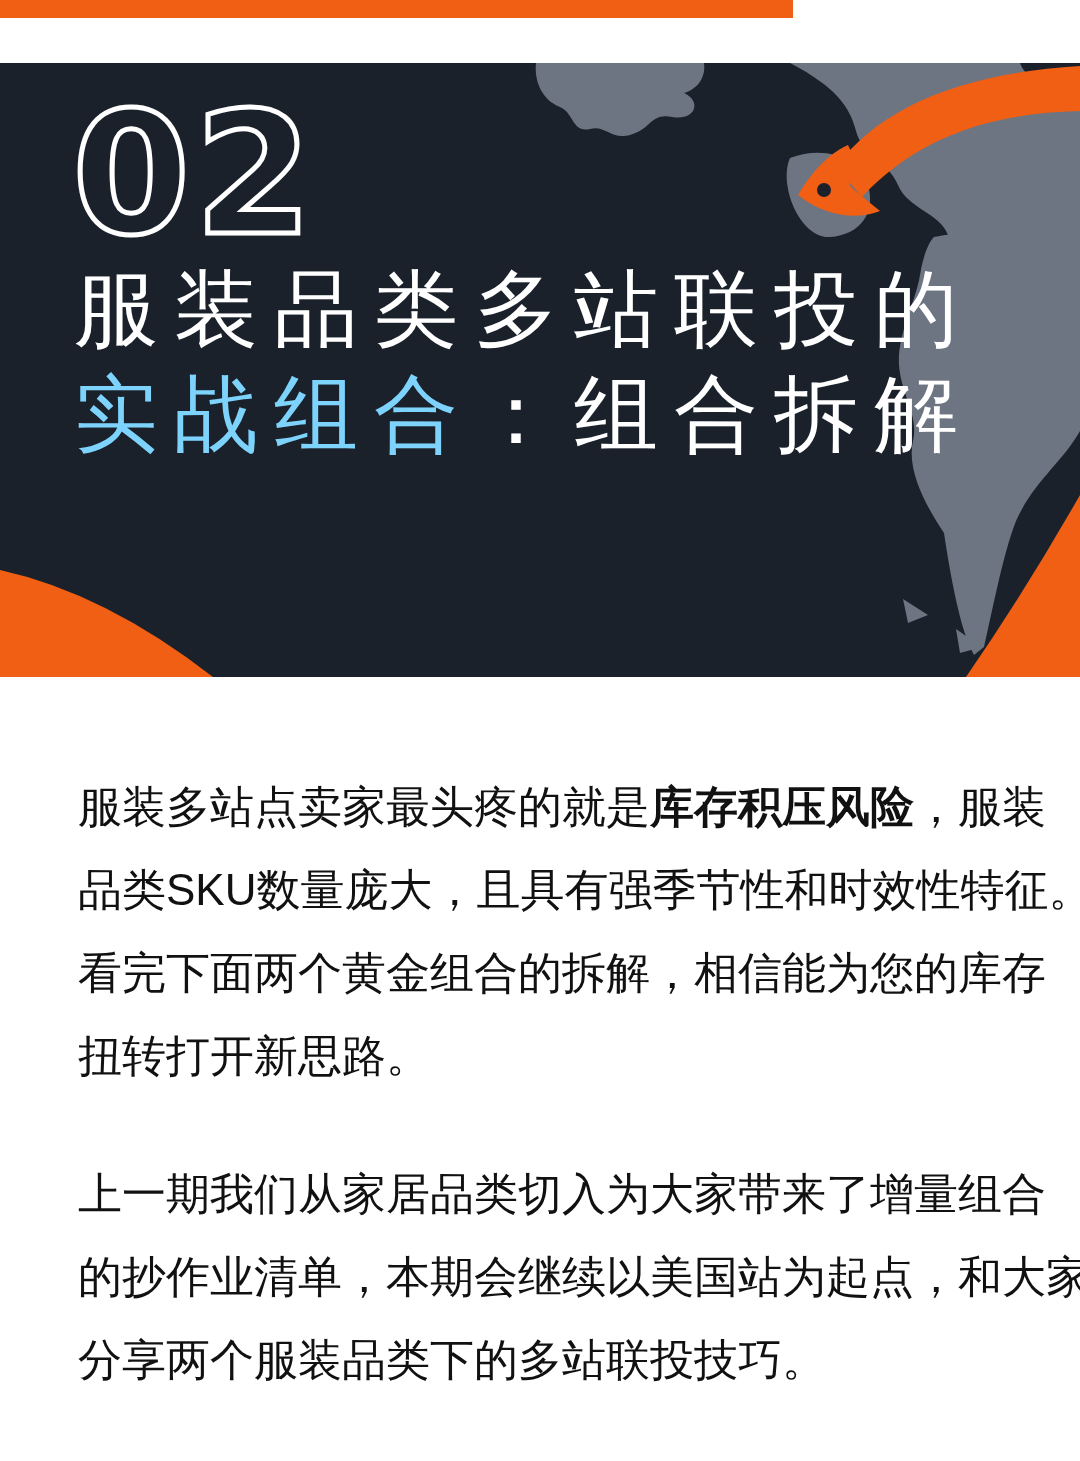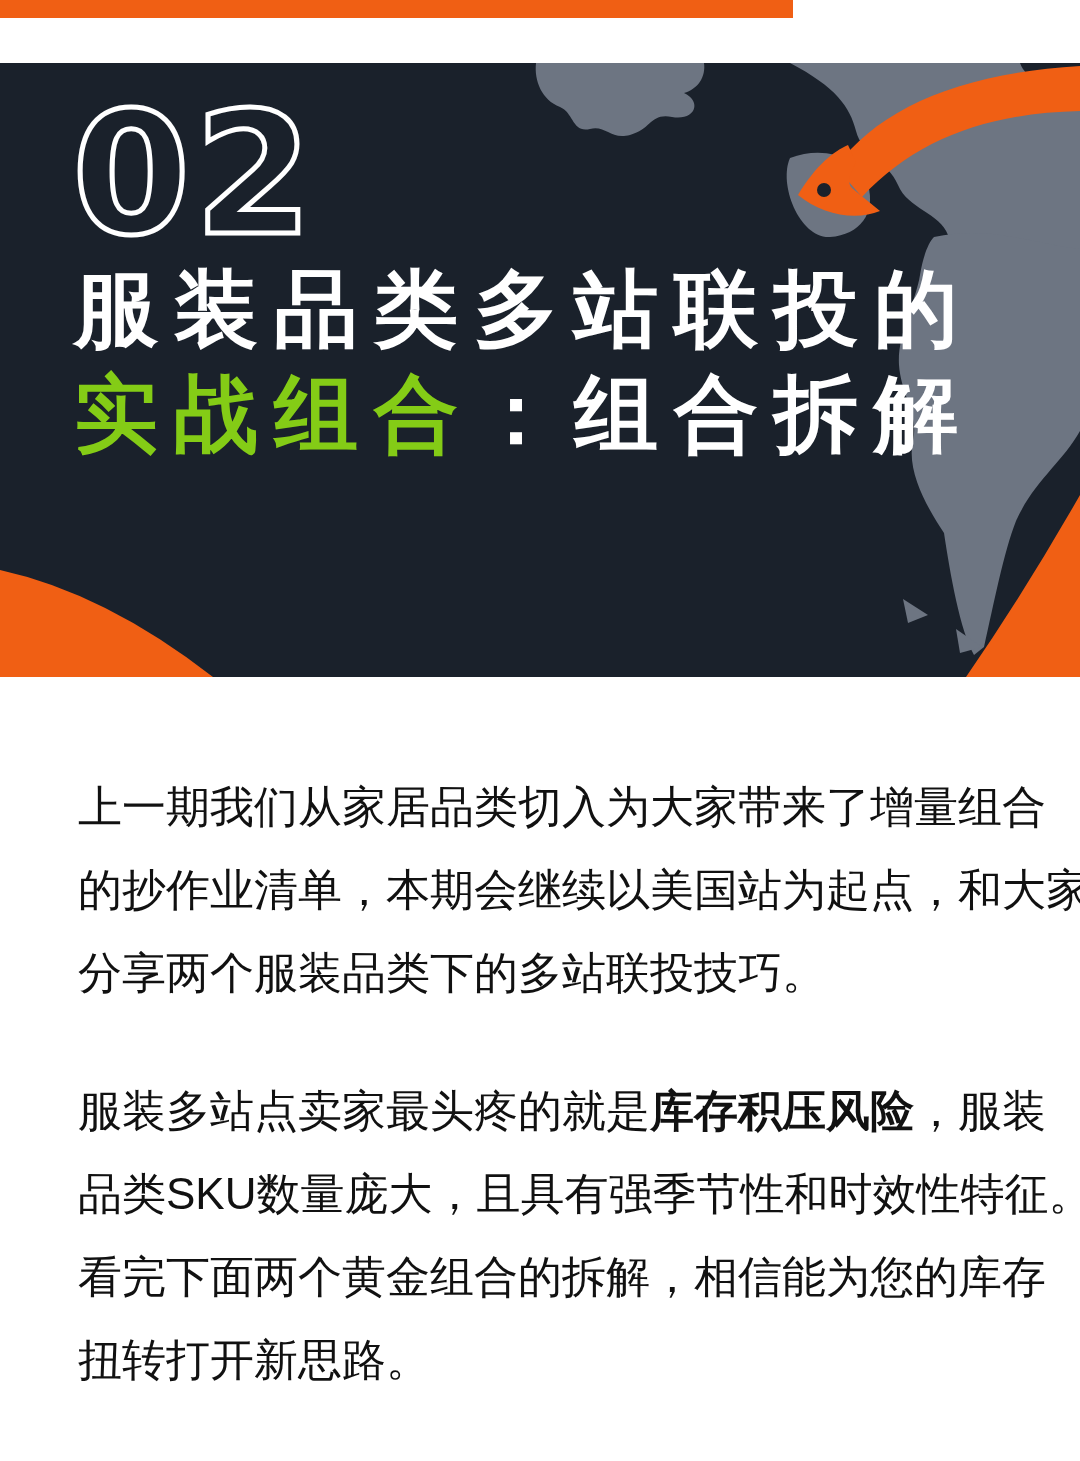--- a/index.html
+++ b/index.html
@@ -28,26 +28,26 @@
   .section-number{
     position:absolute;left:72px;top:26px;
     font-size:170px;line-height:1;font-weight:700;
     letter-spacing:4px;
     color:transparent;
     -webkit-text-stroke:5px #ffffff;
     font-family:"DejaVu Sans","Liberation Sans",sans-serif;
   }
   .hero-title{
     position:absolute;left:74px;top:194px;
-    font-size:84px;line-height:105px;font-weight:700;
+    font-size:84px;line-height:105px;font-weight:400;
     letter-spacing:16px;
     color:#ffffff;
     white-space:nowrap;
   }
-  .hero-title .hl{color:#84cc16;}
+  .hero-title .hl{color:#7dd3fc;}
   
   .article{
     position:absolute;left:78px;top:765px;
     width:940px;
     color:#111111;
     font-size:44px;line-height:83px;
   }
   .article p{margin:0;padding:0;}
   .article p + p{margin-top:55px;}
   .article .tl{white-space:nowrap;}
@@ -92,23 +92,23 @@
     <div class="section-number">02</div>
     <div class="hero-title">
       <div>服装品类多站联投的</div>
       <div><span class="hl">实战组合</span><span>：组合拆解</span></div>
     </div>
   </div>
 </div>
 
 <div class="article">
   <p>
-    <span class="tl">上一期我们从家居品类切入为大家带来了增量组合</span><br>
-    <span class="tl">的抄作业清单，本期会继续以美国站为起点，和大家</span><br>
-    <span class="tl">分享两个服装品类下的多站联投技巧。</span>
-  </p>
-  <p>
     <span class="tl"><span>服装多站点卖家最头疼的就是</span><b>库存积压风险</b><span>，服装</span></span><br>
     <span class="tl">品类SKU数量庞大，且具有强季节性和时效性特征。</span><br>
     <span class="tl">看完下面两个黄金组合的拆解，相信能为您的库存</span><br>
     <span class="tl">扭转打开新思路。</span>
   </p>
+  <p>
+    <span class="tl">上一期我们从家居品类切入为大家带来了增量组合</span><br>
+    <span class="tl">的抄作业清单，本期会继续以美国站为起点，和大家</span><br>
+    <span class="tl">分享两个服装品类下的多站联投技巧。</span>
+  </p>
 </div>
 
 </body></html>

